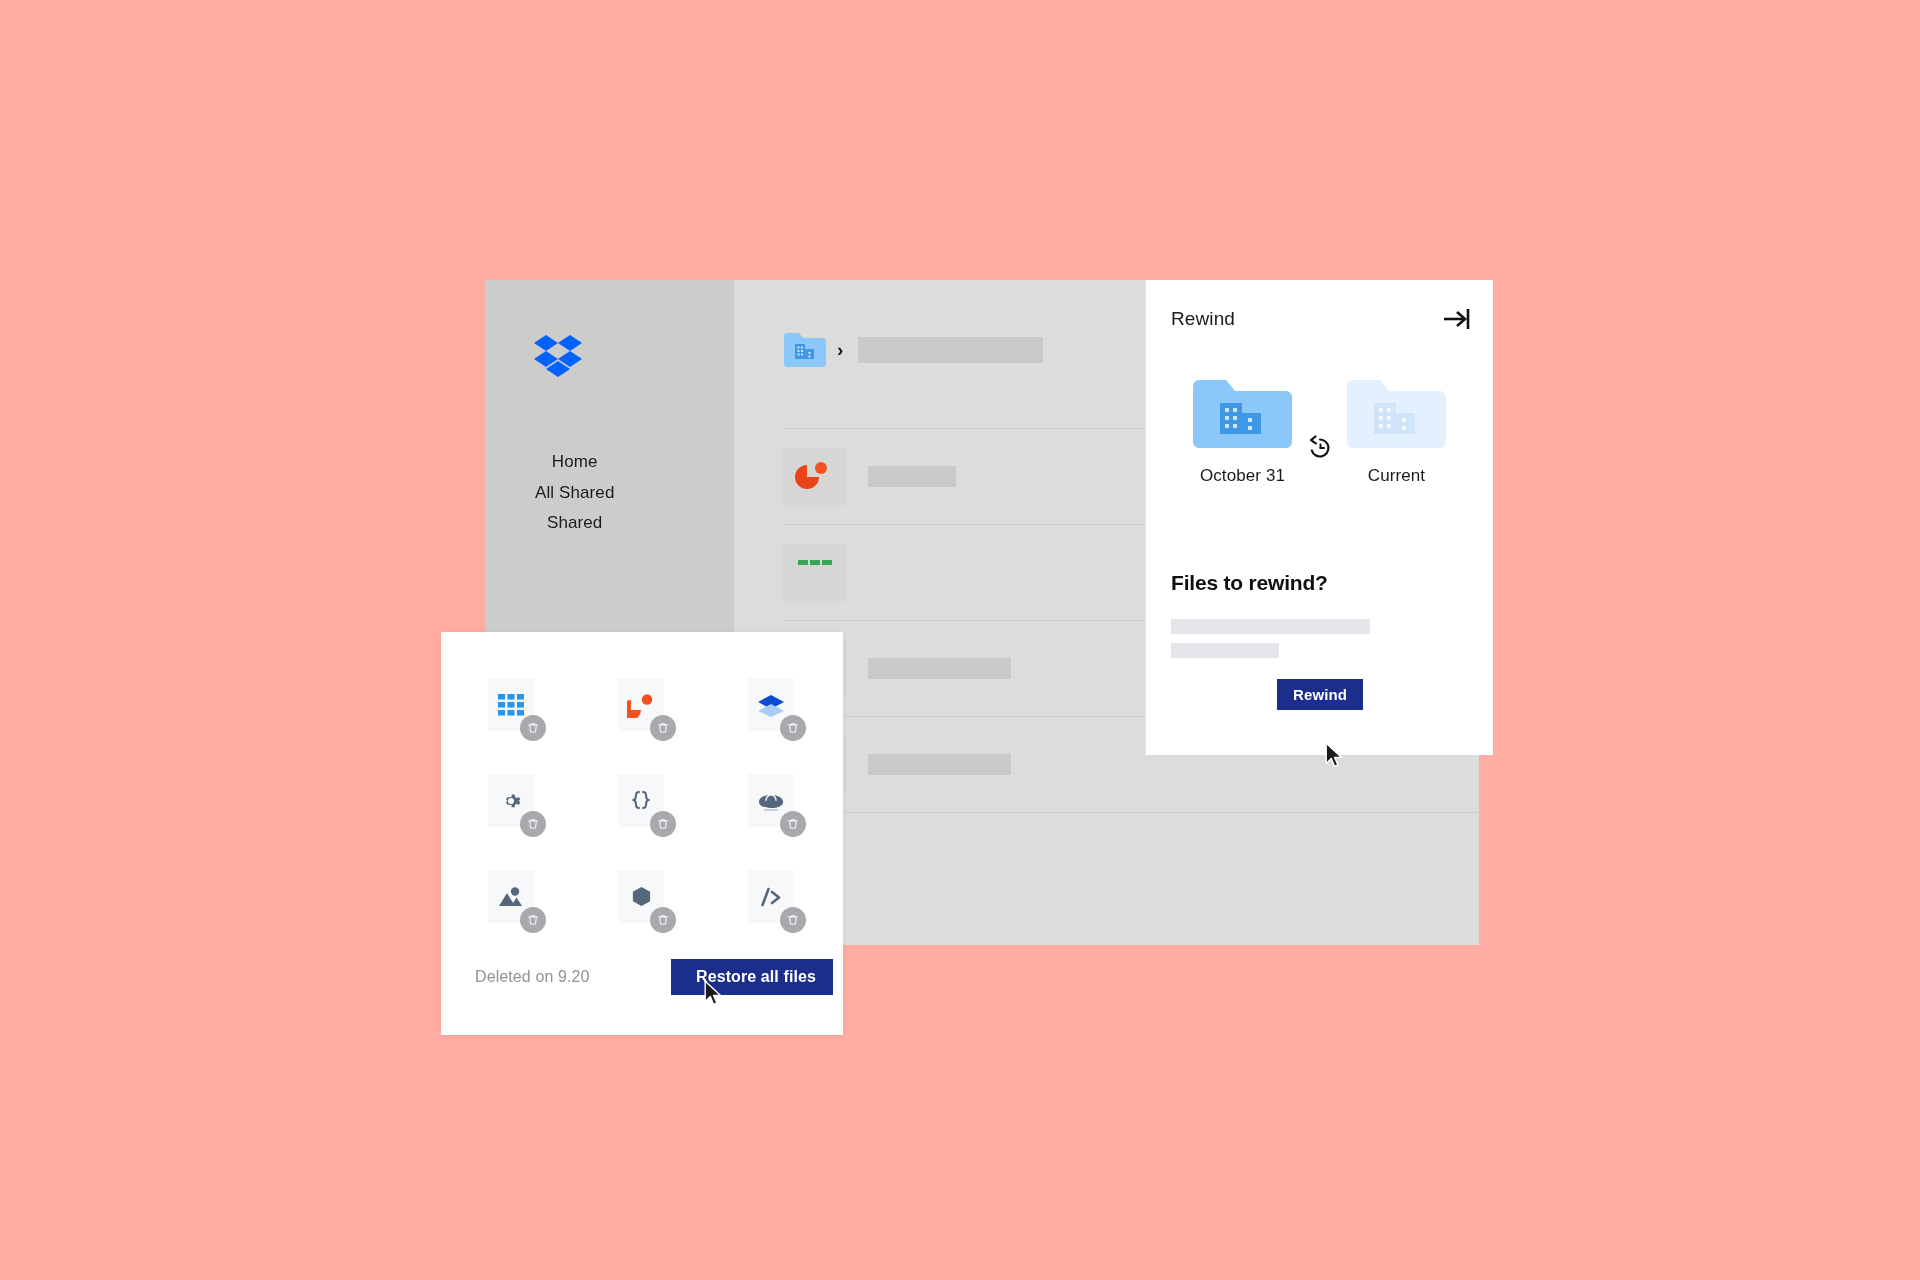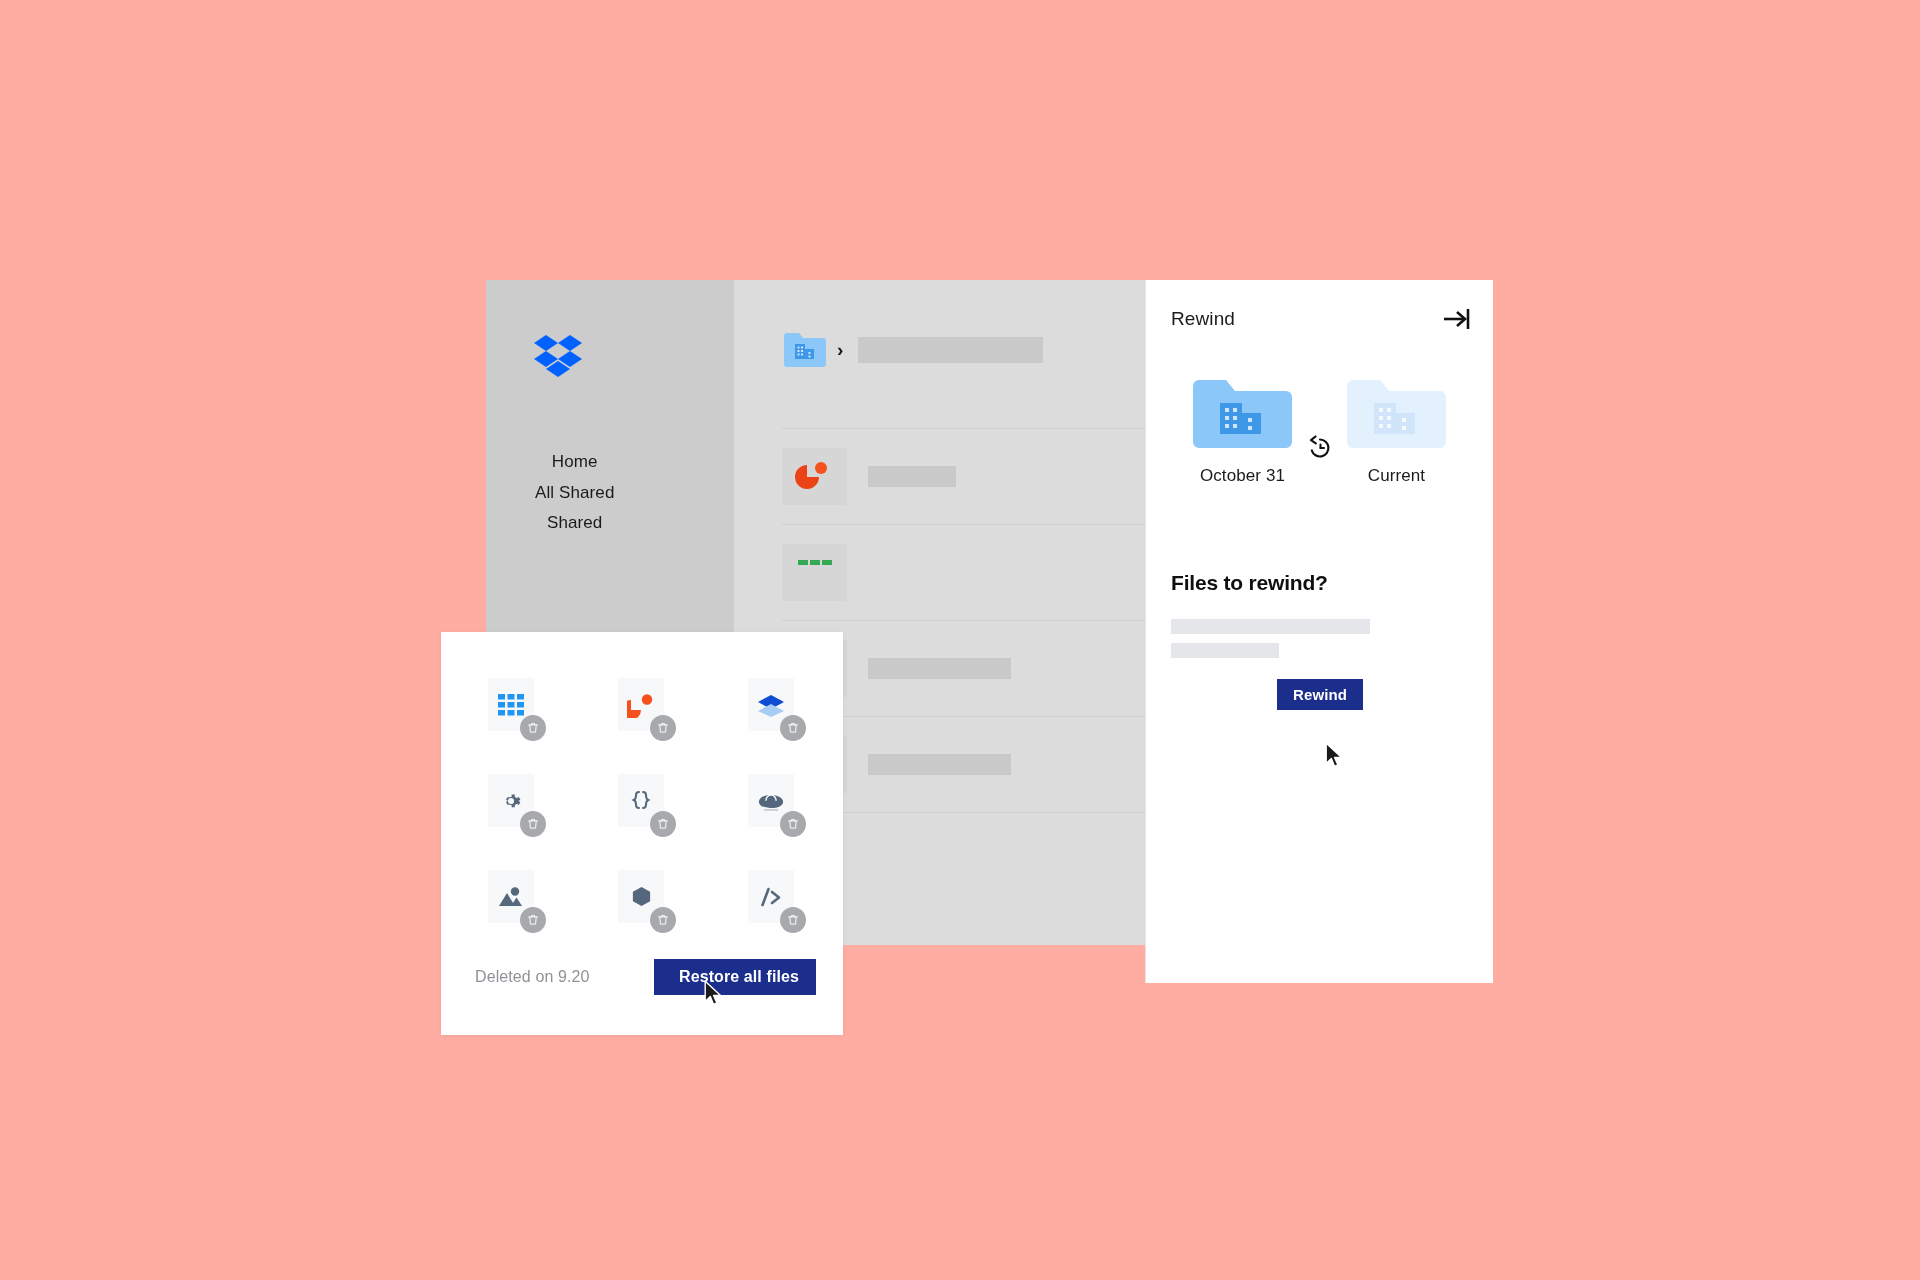--- a/index.html
+++ b/index.html
@@ -107,21 +107,21 @@
     position: relative;
   }
   .row-bar { height: 21px; background: #c9c9c9; }
 
   
   .rewind-panel {
     position: absolute;
     left: 1145px;
     top: 280px;
     width: 348px;
-    height: 703px;
+    height: 475px;
     background: #ffffff;
     border-left: 1px solid #e4e4e4;
   }
   .rewind-header {
     position: absolute;
     top: 26px;
     left: 25px;
     right: 21px;
     display: flex;
     align-items: center;
@@ -239,21 +239,21 @@
     background: #a7a9ac;
     display: flex;
     align-items: center;
     justify-content: center;
   }
 
   .dialog-footer {
     position: absolute;
     bottom: 40px;
     left: 34px;
-    right: 27px;
+    right: 10px;
     display: flex;
     align-items: center;
     justify-content: space-between;
   }
   .deleted-label {
     font-size: 16px;
     color: #8f9296;
     letter-spacing: .1px;
   }
   .restore-btn {

